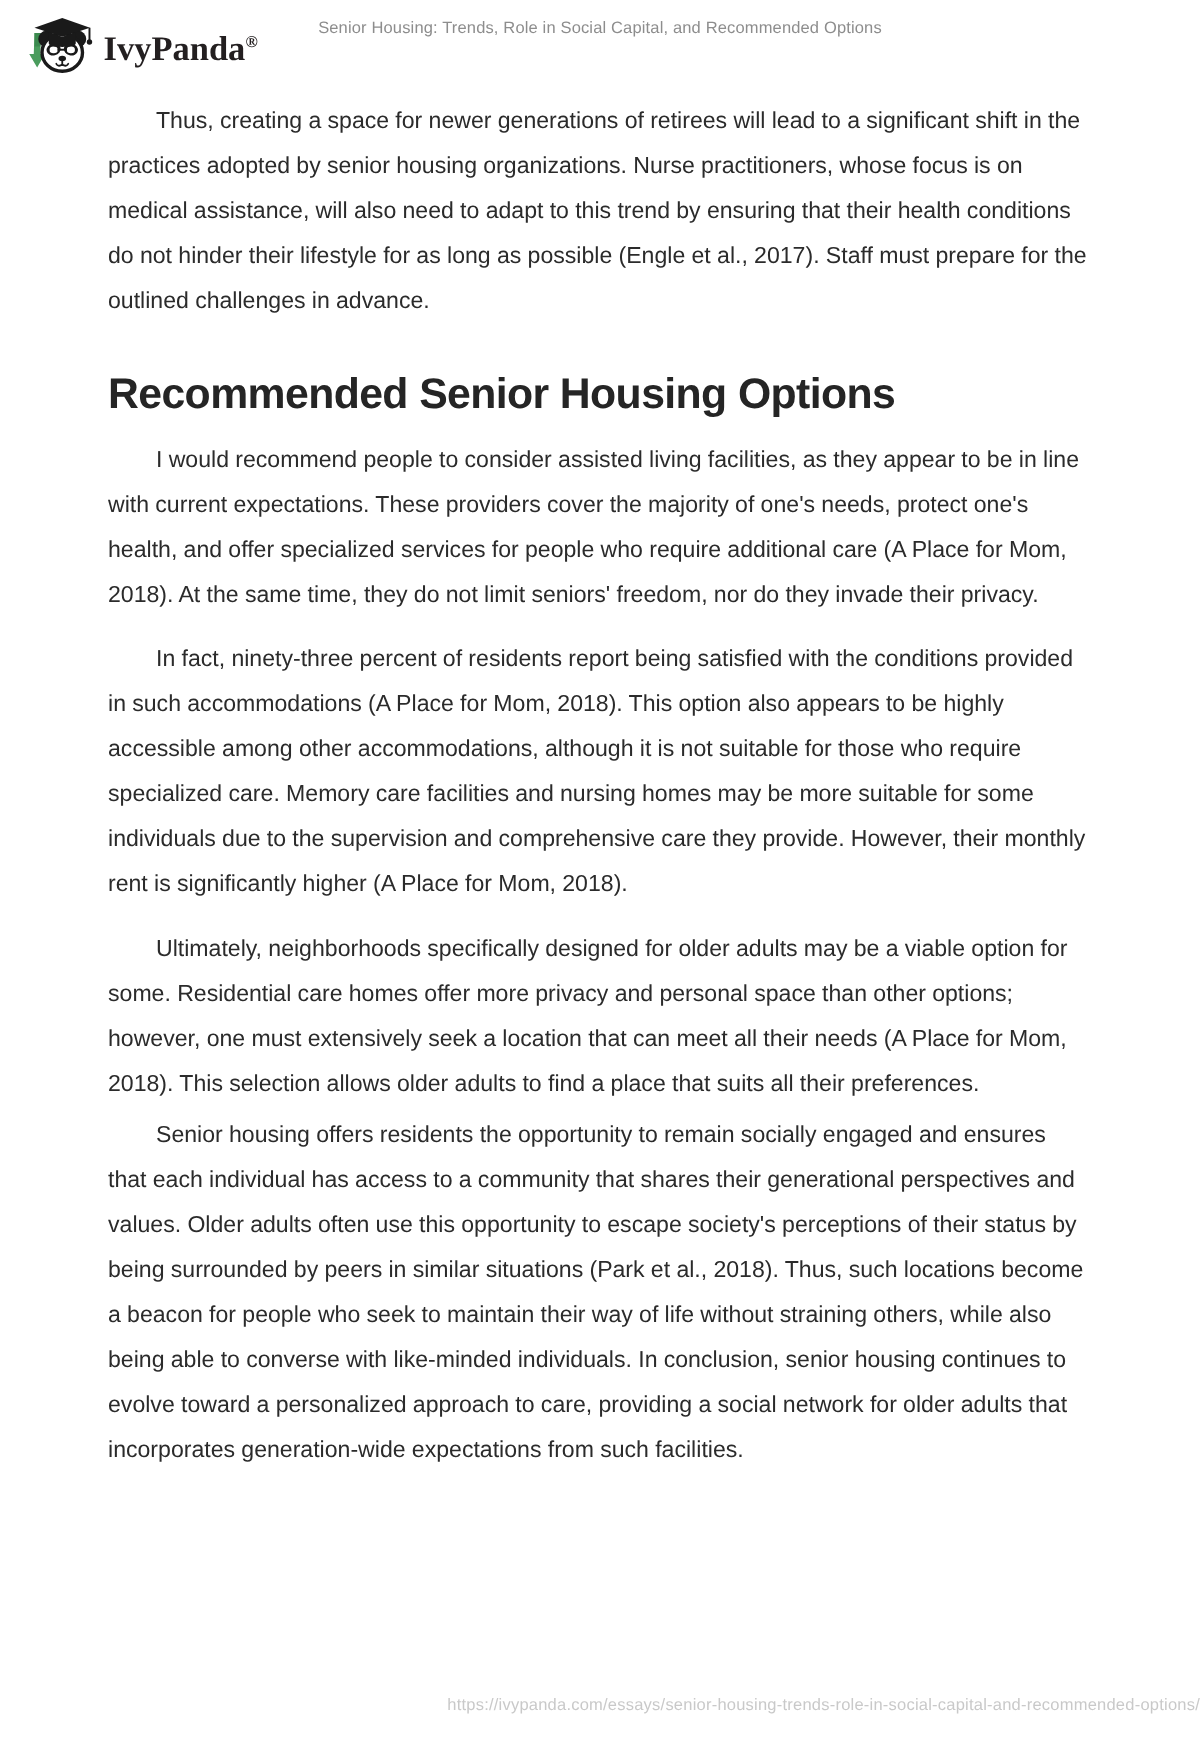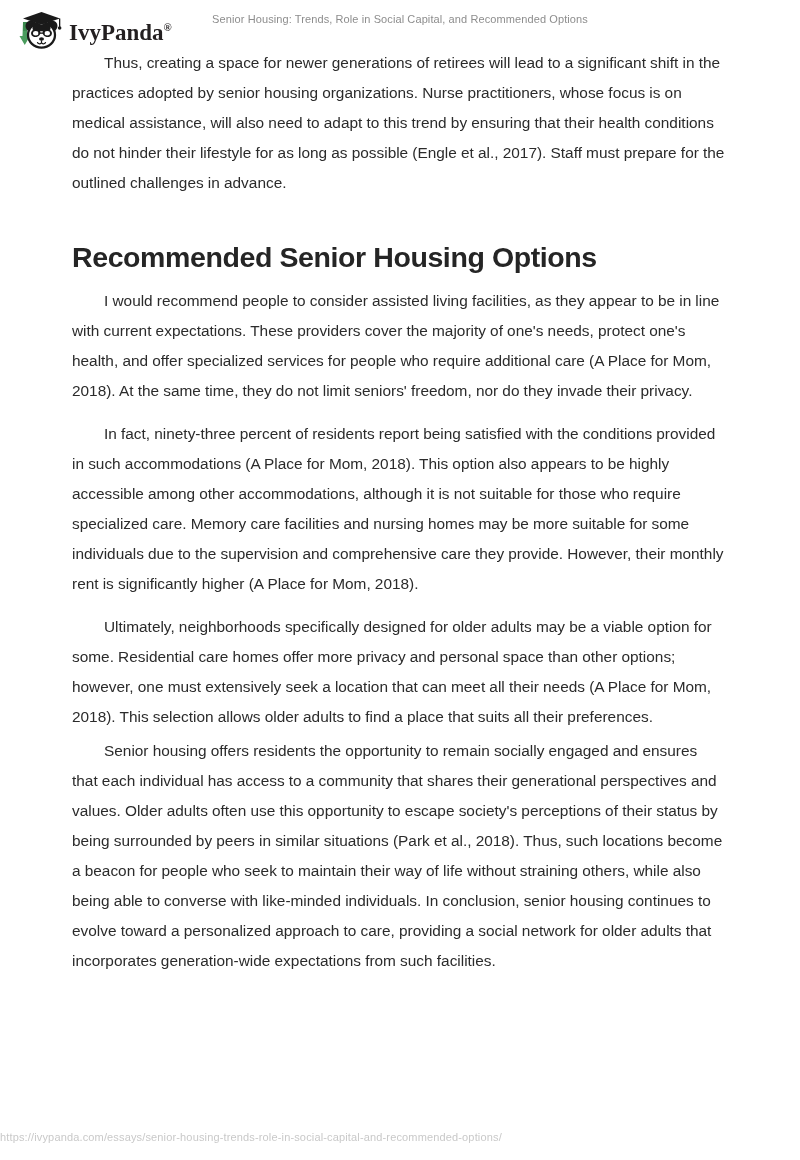--- a/index.html
+++ b/index.html
@@ -79,58 +79,58 @@
     color: #8d8d8d;
     font-family: "Liberation Sans", sans-serif;
     letter-spacing: 0.1px;
     white-space: nowrap;
   }
 
   
   .content {
     position: absolute;
     left: 72px;
-    top: 48px;
+    top: 66px;
     width: 654px;
   }
 
   p.para {
     margin: 0 0 4px 0;
     font-size: 15.4px;
     line-height: 30px;
     color: #2b2b2b;
     text-indent: 32px;
     text-align: left;
     font-family: "Liberation Sans", sans-serif;
     word-spacing: -0.1px;
   }
 
   h2.section-heading {
-    margin: 38px 0 8px 0;
+    margin: 26px 0 8px 0;
     font-size: 28.5px;
     line-height: 42px;
     font-weight: bold;
     color: #252525;
     letter-spacing: -0.4px;
     font-family: "Liberation Sans", sans-serif;
   }
 
   h2.section-heading.tight {
     letter-spacing: -0.3px;
   }
 
   .spacer-after-para { height: 9px; }
 
   
   .page-footer {
     position: absolute;
     left: 0;
     bottom: 15px;
     width: 800px;
-    text-align: left;
+    text-align: right;
   }
 
   .footer-url {
     font-size: 11px;
     color: #c9c9c9;
     font-family: "Liberation Sans", sans-serif;
     letter-spacing: 0.15px;
     white-space: nowrap;
   }
 </style>

